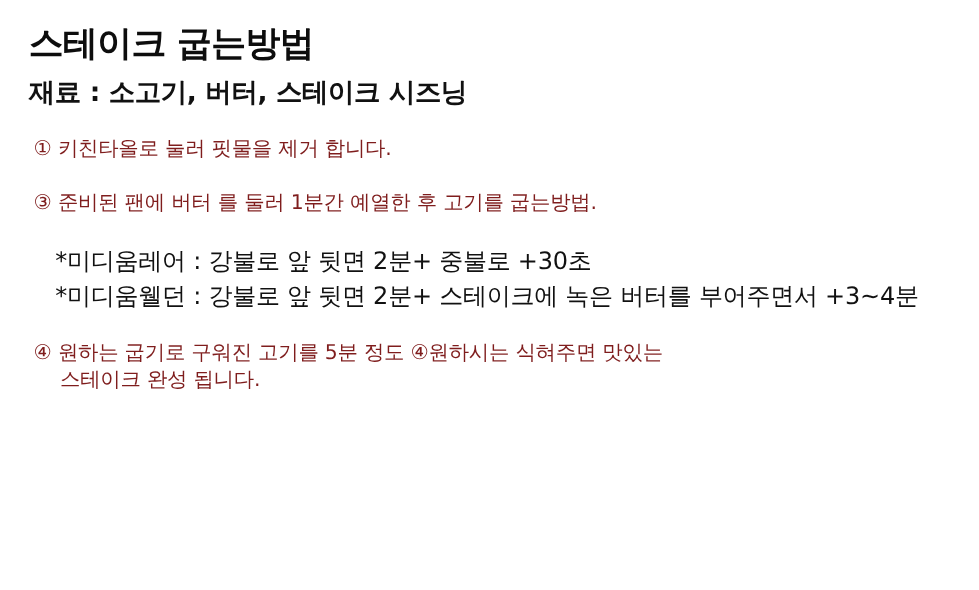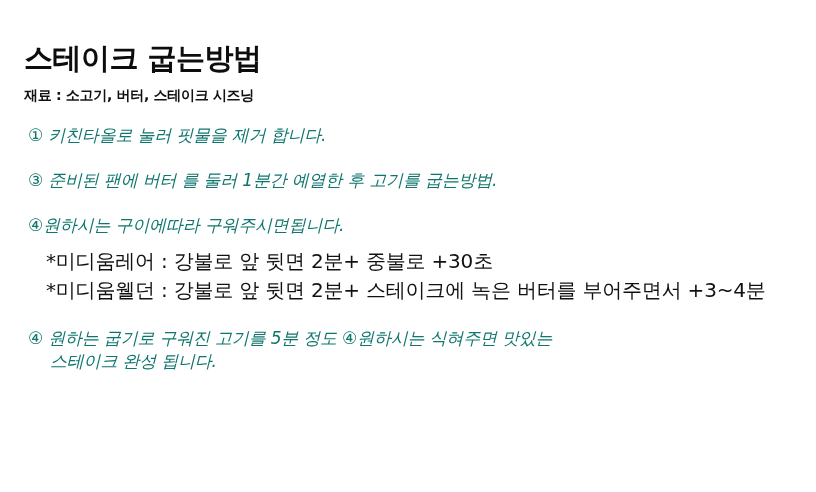--- a/index.html
+++ b/index.html
@@ -13,51 +13,49 @@
     font-family: "DejaVu Sans", "Liberation Sans", sans-serif;
     color: #111111;
     overflow: hidden;
   }
   .page {
     position: relative;
     width: 816px;
     height: 369px;
     box-sizing: border-box;
     padding: 18px 24px 0 24px;
-    margin-top: 22px;
   }
   .doc-title {
     font-size: 29px;
     font-weight: bold;
     letter-spacing: -0.5px;
     line-height: 1.25;
     margin: 0 0 10px 0;
     color: #0d0d0d;
   }
   .ingredients {
-    font-size: 14px;
+    font-size: 22px;
     font-weight: bold;
     letter-spacing: -0.3px;
     line-height: 1.3;
     margin: 0 0 20px 0;
     color: #111111;
   }
   .steps {
     margin: 0;
     padding: 0;
     list-style: none;
   }
   .step {
     font-size: 17px;
     line-height: 1.35;
     letter-spacing: -0.2px;
-    color: #0f766e;
+    color: #7f1d1d;
     margin-bottom: 22px;
     padding-left: 4px;
-    font-style: italic;
   }
   .step.tight {
     margin-bottom: 10px;
   }
   .step-sub {
     font-size: 20px;
     line-height: 1.45;
     letter-spacing: -0.2px;
     color: #111111;
     padding-left: 22px;
@@ -82,21 +80,20 @@
 
   <div class="ingredients">재료 : 소고기, 버터, 스테이크 시즈닝</div>
 
   <div class="steps">
 
     <div class="step">① 키친타올로 눌러 핏물을 제거 합니다.</div>
 
 
     <div class="step">③ 준비된 팬에 버터 를 둘러 1분간 예열한 후 고기를 굽는방법.</div>
 
-    <div class="step tight">④원하시는 구이에따라 구워주시면됩니다.</div>
 
     <div class="sub-block">
       <div class="step-sub sub-line">*미디움레어 : 강불로 앞 뒷면 2분+ 중불로  +30초</div>
       <div class="step-sub sub-line">*미디움웰던 : 강불로 앞 뒷면 2분+ 스테이크에 녹은 버터를 부어주면서  +3~4분</div>
     </div>
 
     <div class="step">
       <span>④ 원하는 굽기로 구워진 고기를 5분 정도 ④원하시는 식혀주면 맛있는</span>
       <span class="step-cont">스테이크 완성 됩니다.</span>
     </div>

